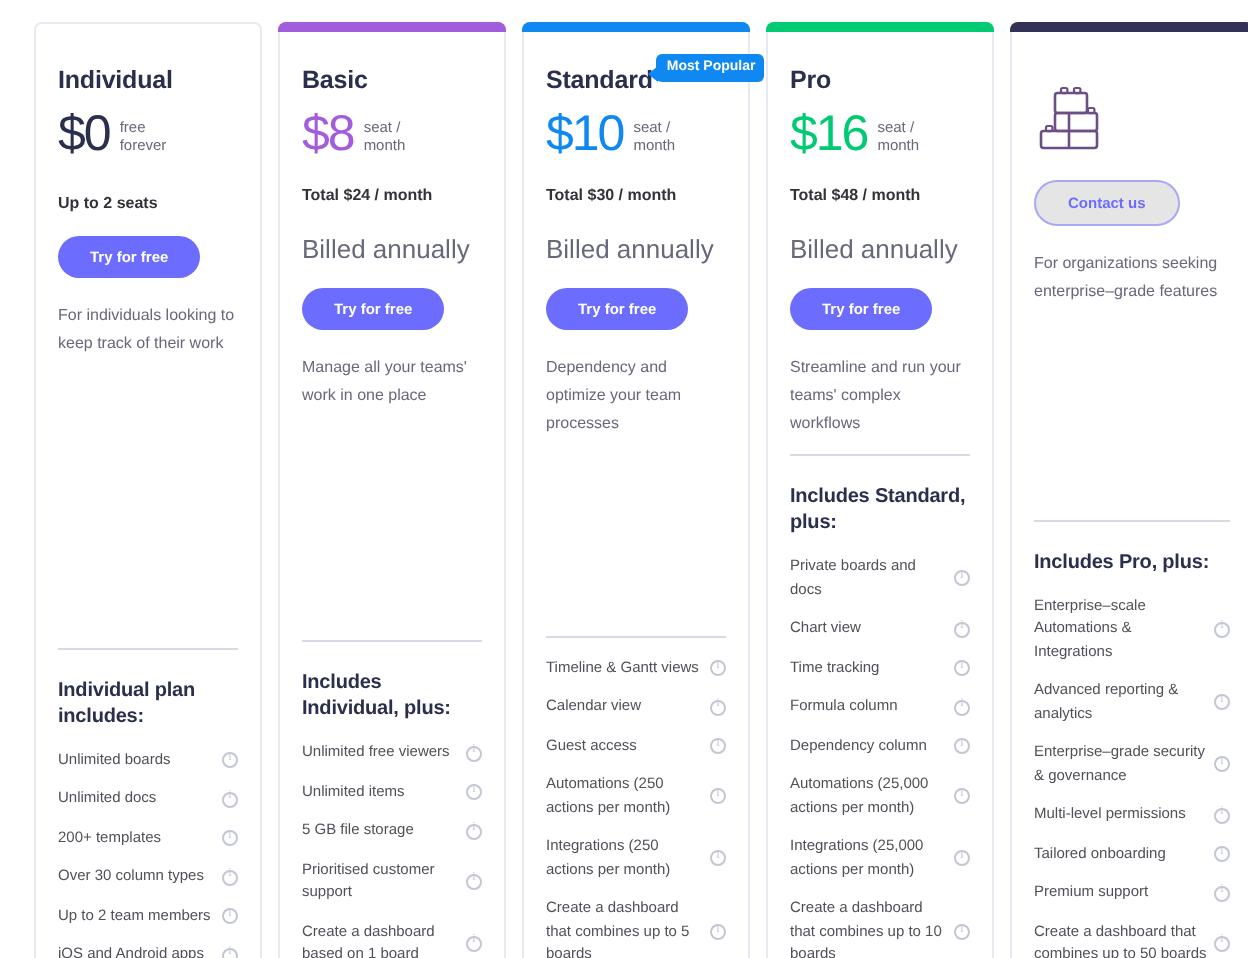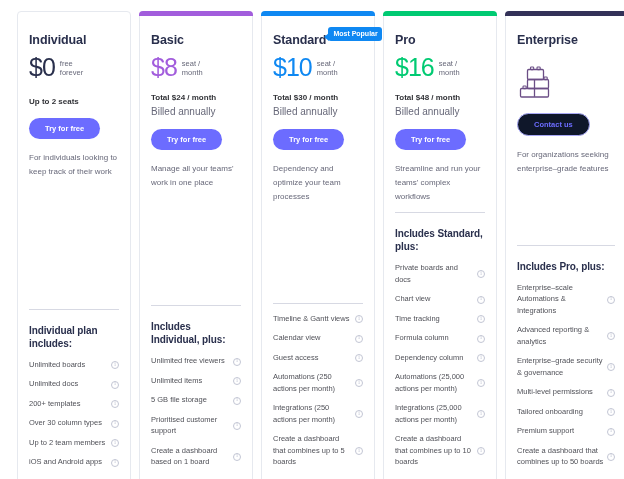--- a/index.html
+++ b/index.html
@@ -93,40 +93,40 @@
     color: #323338;
     margin-top: 13px;
   }
   .total {
     font-size: 8px;
     font-weight: bold;
     color: #323338;
     margin-top: 9px;
   }
   .billed {
-    font-size: 10px;
+    font-size: 13px;
     color: #676879;
-    margin-top: 4px;
+    margin-top: 15px;
   }
   .cta {
     margin-top: 12px;
     display: inline-block;
     align-self: flex-start;
     background: #6c6cff;
     color: #ffffff;
     font-size: 7.5px;
     font-weight: bold;
     border: none;
     border-radius: 20px;
     padding: 6px 16px;
     cursor: pointer;
     font-family: "Liberation Sans", sans-serif;
   }
   .cta.outline {
-    background: #0f172a;
+    background: #e5e5e5;
     color: #6c6cff;
     border: 1px solid #a8a8f5;
   }
   .tagline {
     font-size: 8px;
     line-height: 14px;
     color: #676879;
     margin-top: 12px;
   }
   .hero-icon {
@@ -366,23 +366,20 @@
           <span class="info-icon"></span>
         </div>
         <div class="feat">
           <span class="feat-label">Create a dashboard that combines up to 10 boards</span>
           <span class="info-icon"></span>
         </div>
       </div>
     </div>
     <div class="card wide">
       <div class="topbar" style="background:#333158"></div>
-      <div class="plan-head">
-        <span class="plan-name">Enterprise</span>
-      </div>
       <div class="hero-icon">
         <svg width="38" height="33" viewBox="0 0 38 33" fill="none" xmlns="http://www.w3.org/2000/svg">
           <rect x="10.5" y="4.5" width="16" height="10" rx="1.2" stroke="#6b4e86" stroke-width="1.3"></rect>
           <rect x="13.5" y="2" width="3.2" height="2.6" rx="0.8" stroke="#6b4e86" stroke-width="1.1"></rect>
           <rect x="20" y="2" width="3.2" height="2.6" rx="0.8" stroke="#6b4e86" stroke-width="1.1"></rect>
           <rect x="10.5" y="14.5" width="21" height="9" rx="1.2" stroke="#6b4e86" stroke-width="1.3"></rect>
           <rect x="27" y="12" width="3.2" height="2.6" rx="0.8" stroke="#6b4e86" stroke-width="1.1"></rect>
           <rect x="3.5" y="23.5" width="28" height="8.5" rx="1.2" stroke="#6b4e86" stroke-width="1.3"></rect>
           <rect x="6" y="21" width="3.2" height="2.6" rx="0.8" stroke="#6b4e86" stroke-width="1.1"></rect>
           <line x1="17.5" y1="14.8" x2="17.5" y2="31.8" stroke="#6b4e86" stroke-width="1.3"></line>

